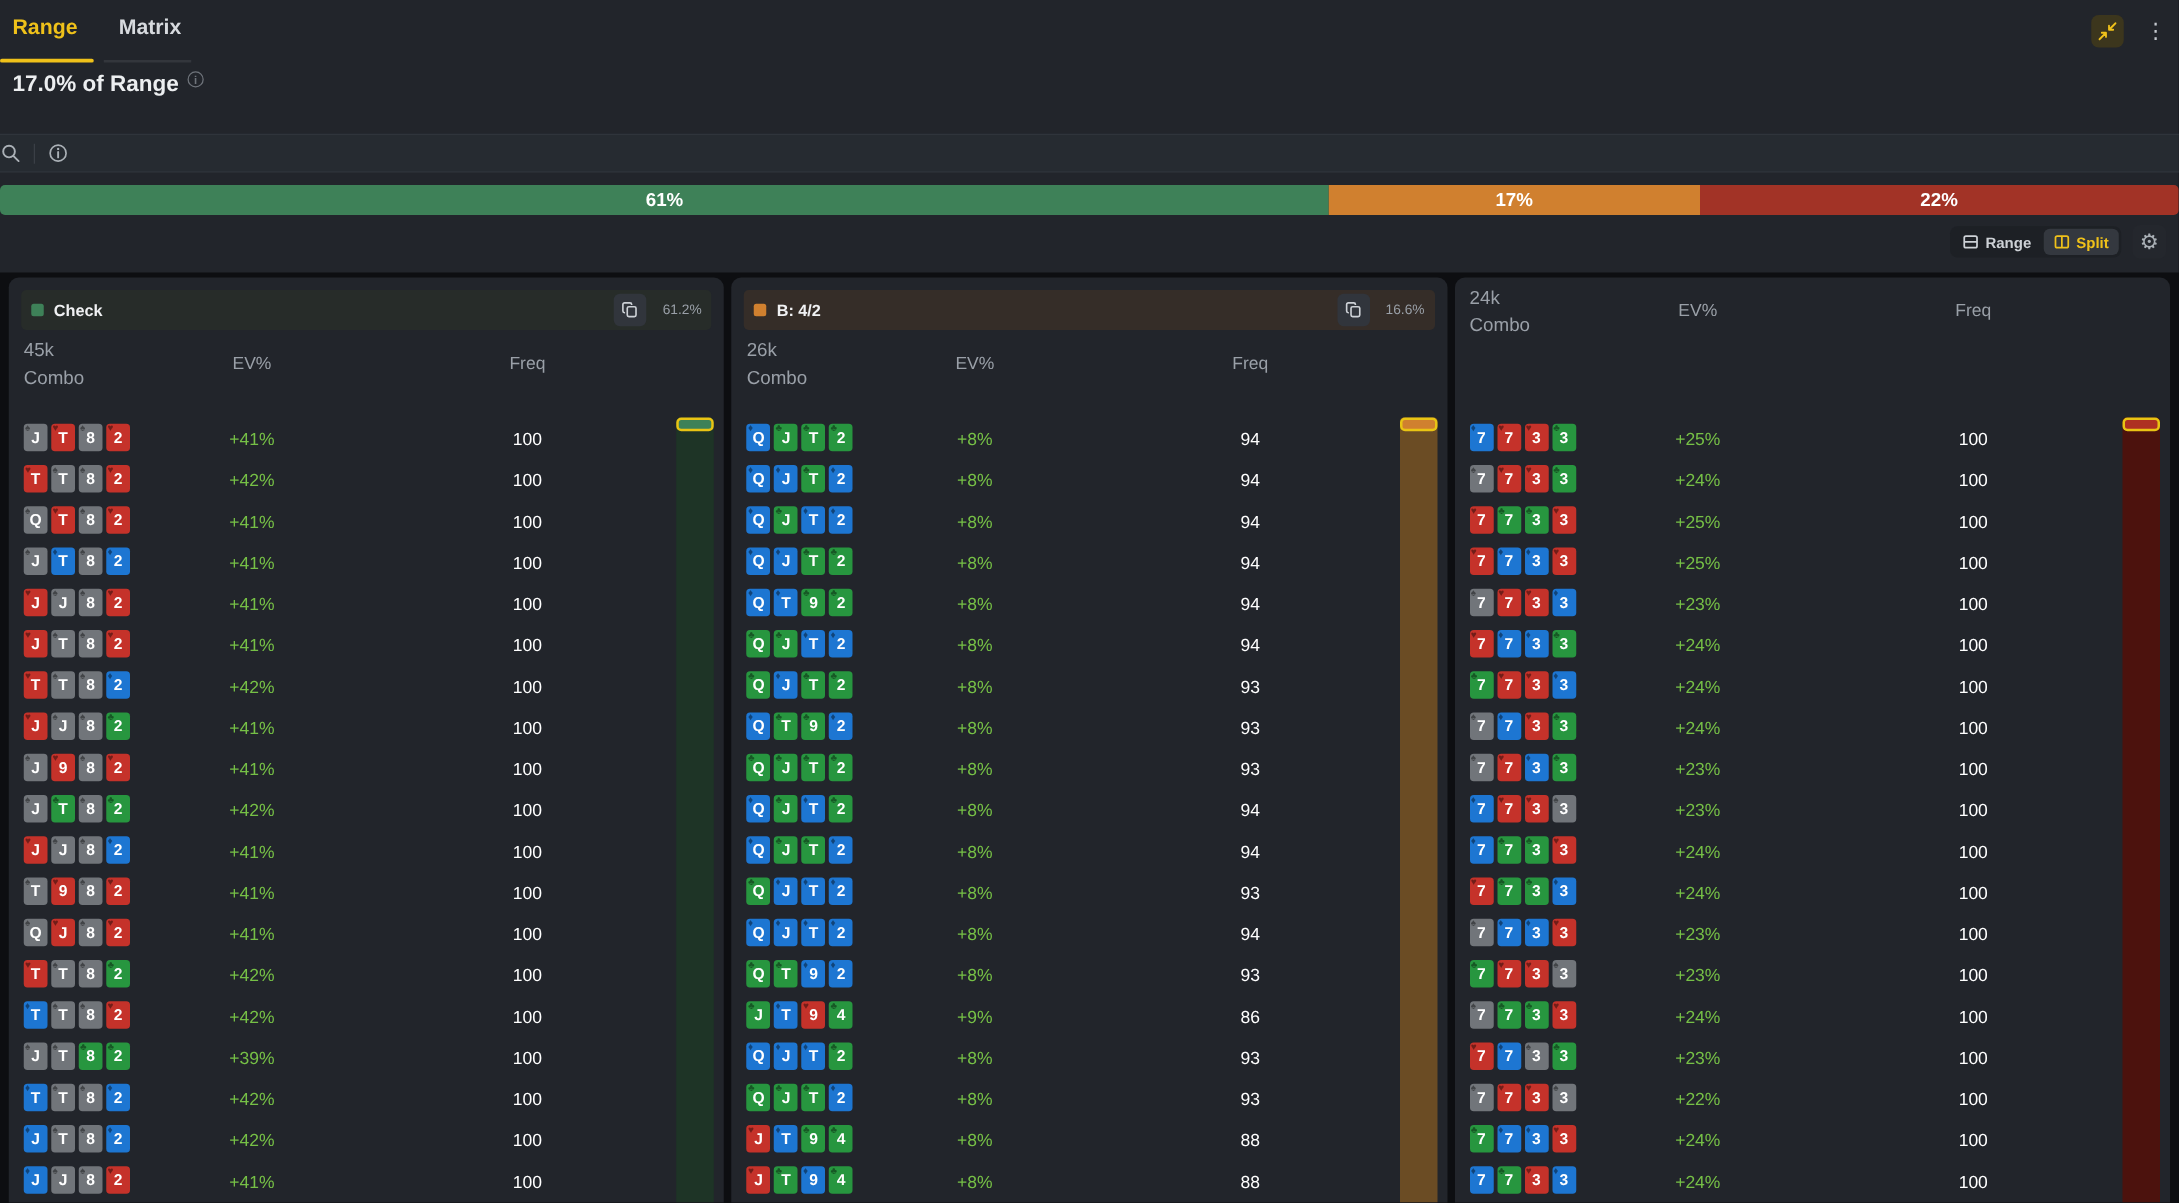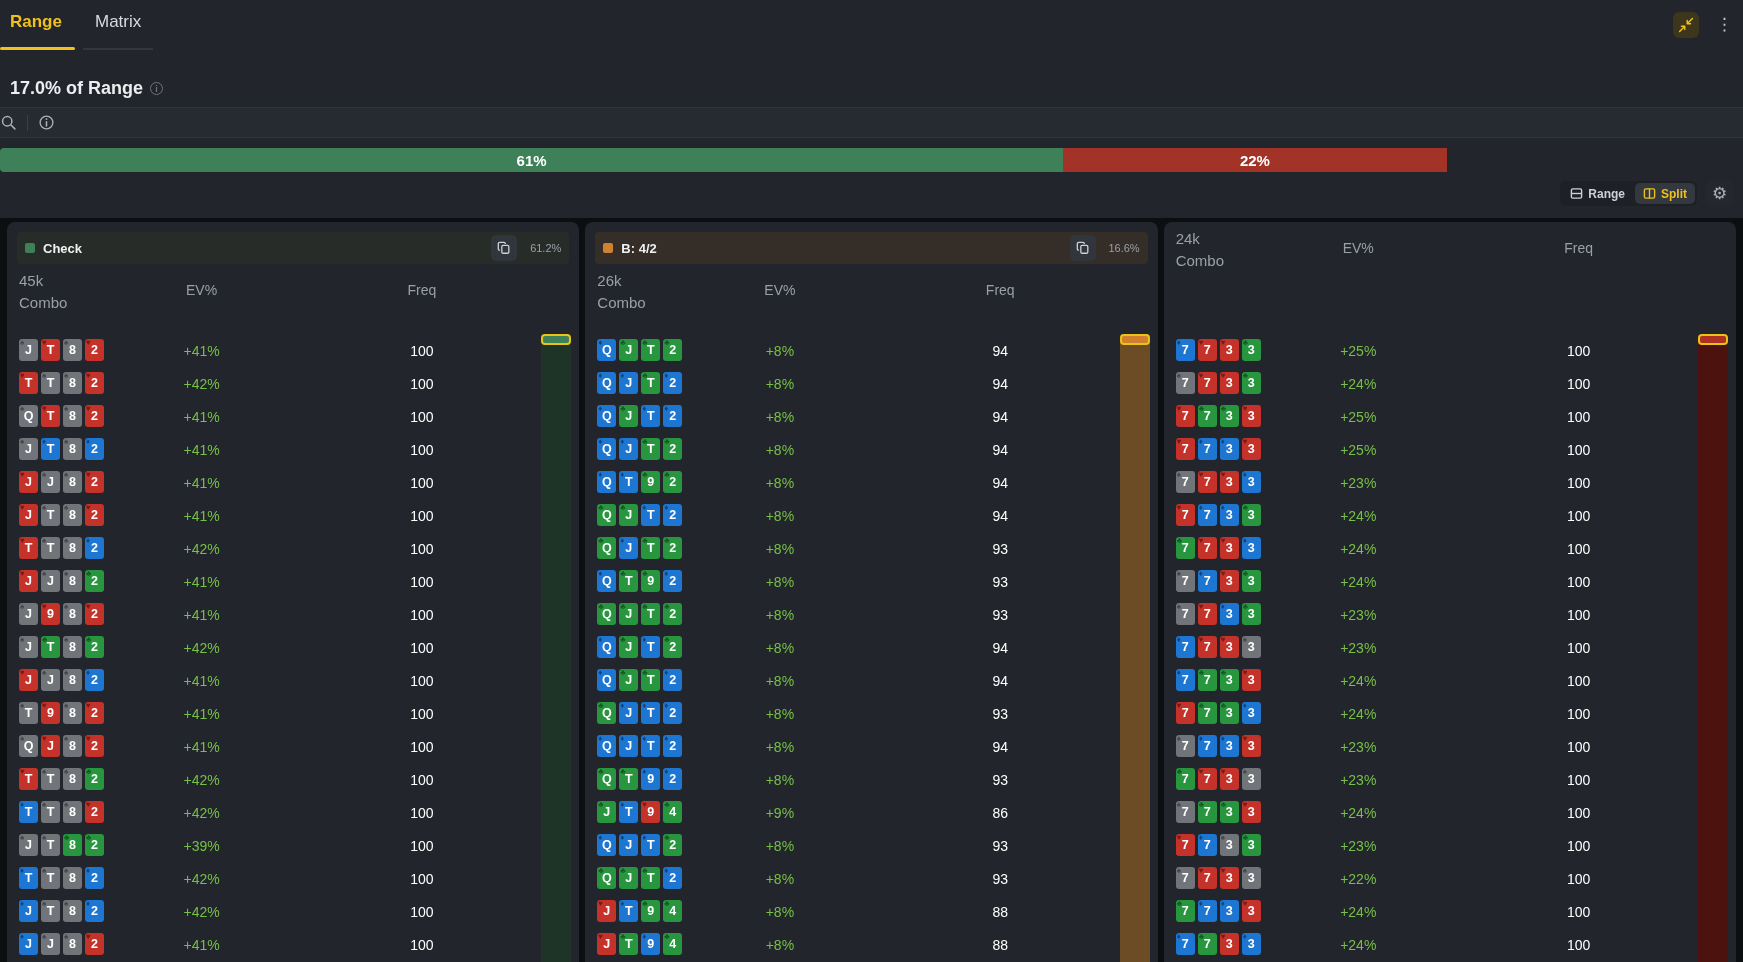--- a/index.html
+++ b/index.html
@@ -3,26 +3,26 @@
 <meta charset="utf-8">
 <style>
   * { margin:0; padding:0; box-sizing:border-box; }
   html,body { width:1743px; height:962px; overflow:hidden; background:#0d0e11;
     font-family:"Liberation Sans", sans-serif; }
   .topbar { position:absolute; left:0; top:0; width:1743px; height:218px; background:#22252b; }
 
   
   .tab { position:absolute; top:12px; font-size:17px; font-weight:700; cursor:pointer; }
   .tab-range { left:10px; color:#efc11a; }
-  .tab-matrix { left:95px; color:#d7dade; font-weight:400; }
+  .tab-matrix { left:95px; color:#d7dade; font-weight:700; }
   .tab-underline-active { position:absolute; left:0; top:47px; width:75px; height:3px; background:#efc11a; border-radius:2px; }
   .tab-underline-idle { position:absolute; left:83px; top:48px; width:70px; height:2px; background:#33363c; }
 
   
-  .range-title { position:absolute; left:10px; top:78px; color:#eceef0; font-size:18px; font-weight:700; display:flex; align-items:center; gap:7px; }
+  .range-title { position:absolute; left:10px; top:57px; color:#eceef0; font-size:18px; font-weight:700; display:flex; align-items:flex-start; gap:7px; }
   .info-icon { width:13px; height:13px; border:1.4px solid #6f747b; border-radius:50%; color:#6f747b; font-size:9px; display:inline-flex; align-items:center; justify-content:center; font-weight:700; }
 
   
   .collapse-btn { position:absolute; right:44px; top:12px; width:26px; height:26px; background:#3c361d; border-radius:6px; display:flex; align-items:center; justify-content:center; cursor:pointer; }
   .kebab-btn { position:absolute; right:10px; top:14px; color:#c4c9cf; font-size:17px; line-height:22px; cursor:pointer; letter-spacing:0; }
 
   
   .search-bar { position:absolute; left:0; top:107px; width:1743px; height:31px; background:#262b31; border-top:1px solid #2f343b; border-bottom:1px solid #2f343b; display:flex; align-items:center; }
   .search-input { flex:1; background:transparent; border:none; outline:none; color:#d7dade; font-size:13px; padding:0 12px; font-family:"Liberation Sans", sans-serif; }
   .search-input::placeholder { color:#888e96; }
@@ -102,20 +102,21 @@
       <svg width="17" height="17" viewBox="0 0 20 20">
         <circle cx="10" cy="10" r="7.5" fill="none" stroke="#aab0b6" stroke-width="1.6"></circle>
         <line x1="10" y1="9" x2="10" y2="14" stroke="#aab0b6" stroke-width="1.8" stroke-linecap="round"></line>
         <circle cx="10" cy="6" r="1.1" fill="#aab0b6"></circle>
       </svg>
     </div>
   </div>
 
   <div class="dist-bar" id="dist-bar">
       <div class="dist-seg" style="width: 61%; background: rgb(62, 129, 88);">61%</div>
+      <div class="dist-seg" style="width: 17%; background: rgb(208, 128, 47);">17%</div>
       <div class="dist-seg" style="width: 22%; background: rgb(162, 51, 38);">22%</div>
     </div>
 
   <div class="view-group">
     <div class="view-btn range">
       <svg width="13" height="13" viewBox="0 0 14 14">
         <rect x="1.5" y="2" width="11" height="10" rx="1.5" fill="none" stroke="#cdd1d6" stroke-width="1.5"></rect>
         <line x1="1.5" y1="7" x2="12.5" y2="7" stroke="#cdd1d6" stroke-width="1.5"></line>
       </svg>
       <span>Range</span>

